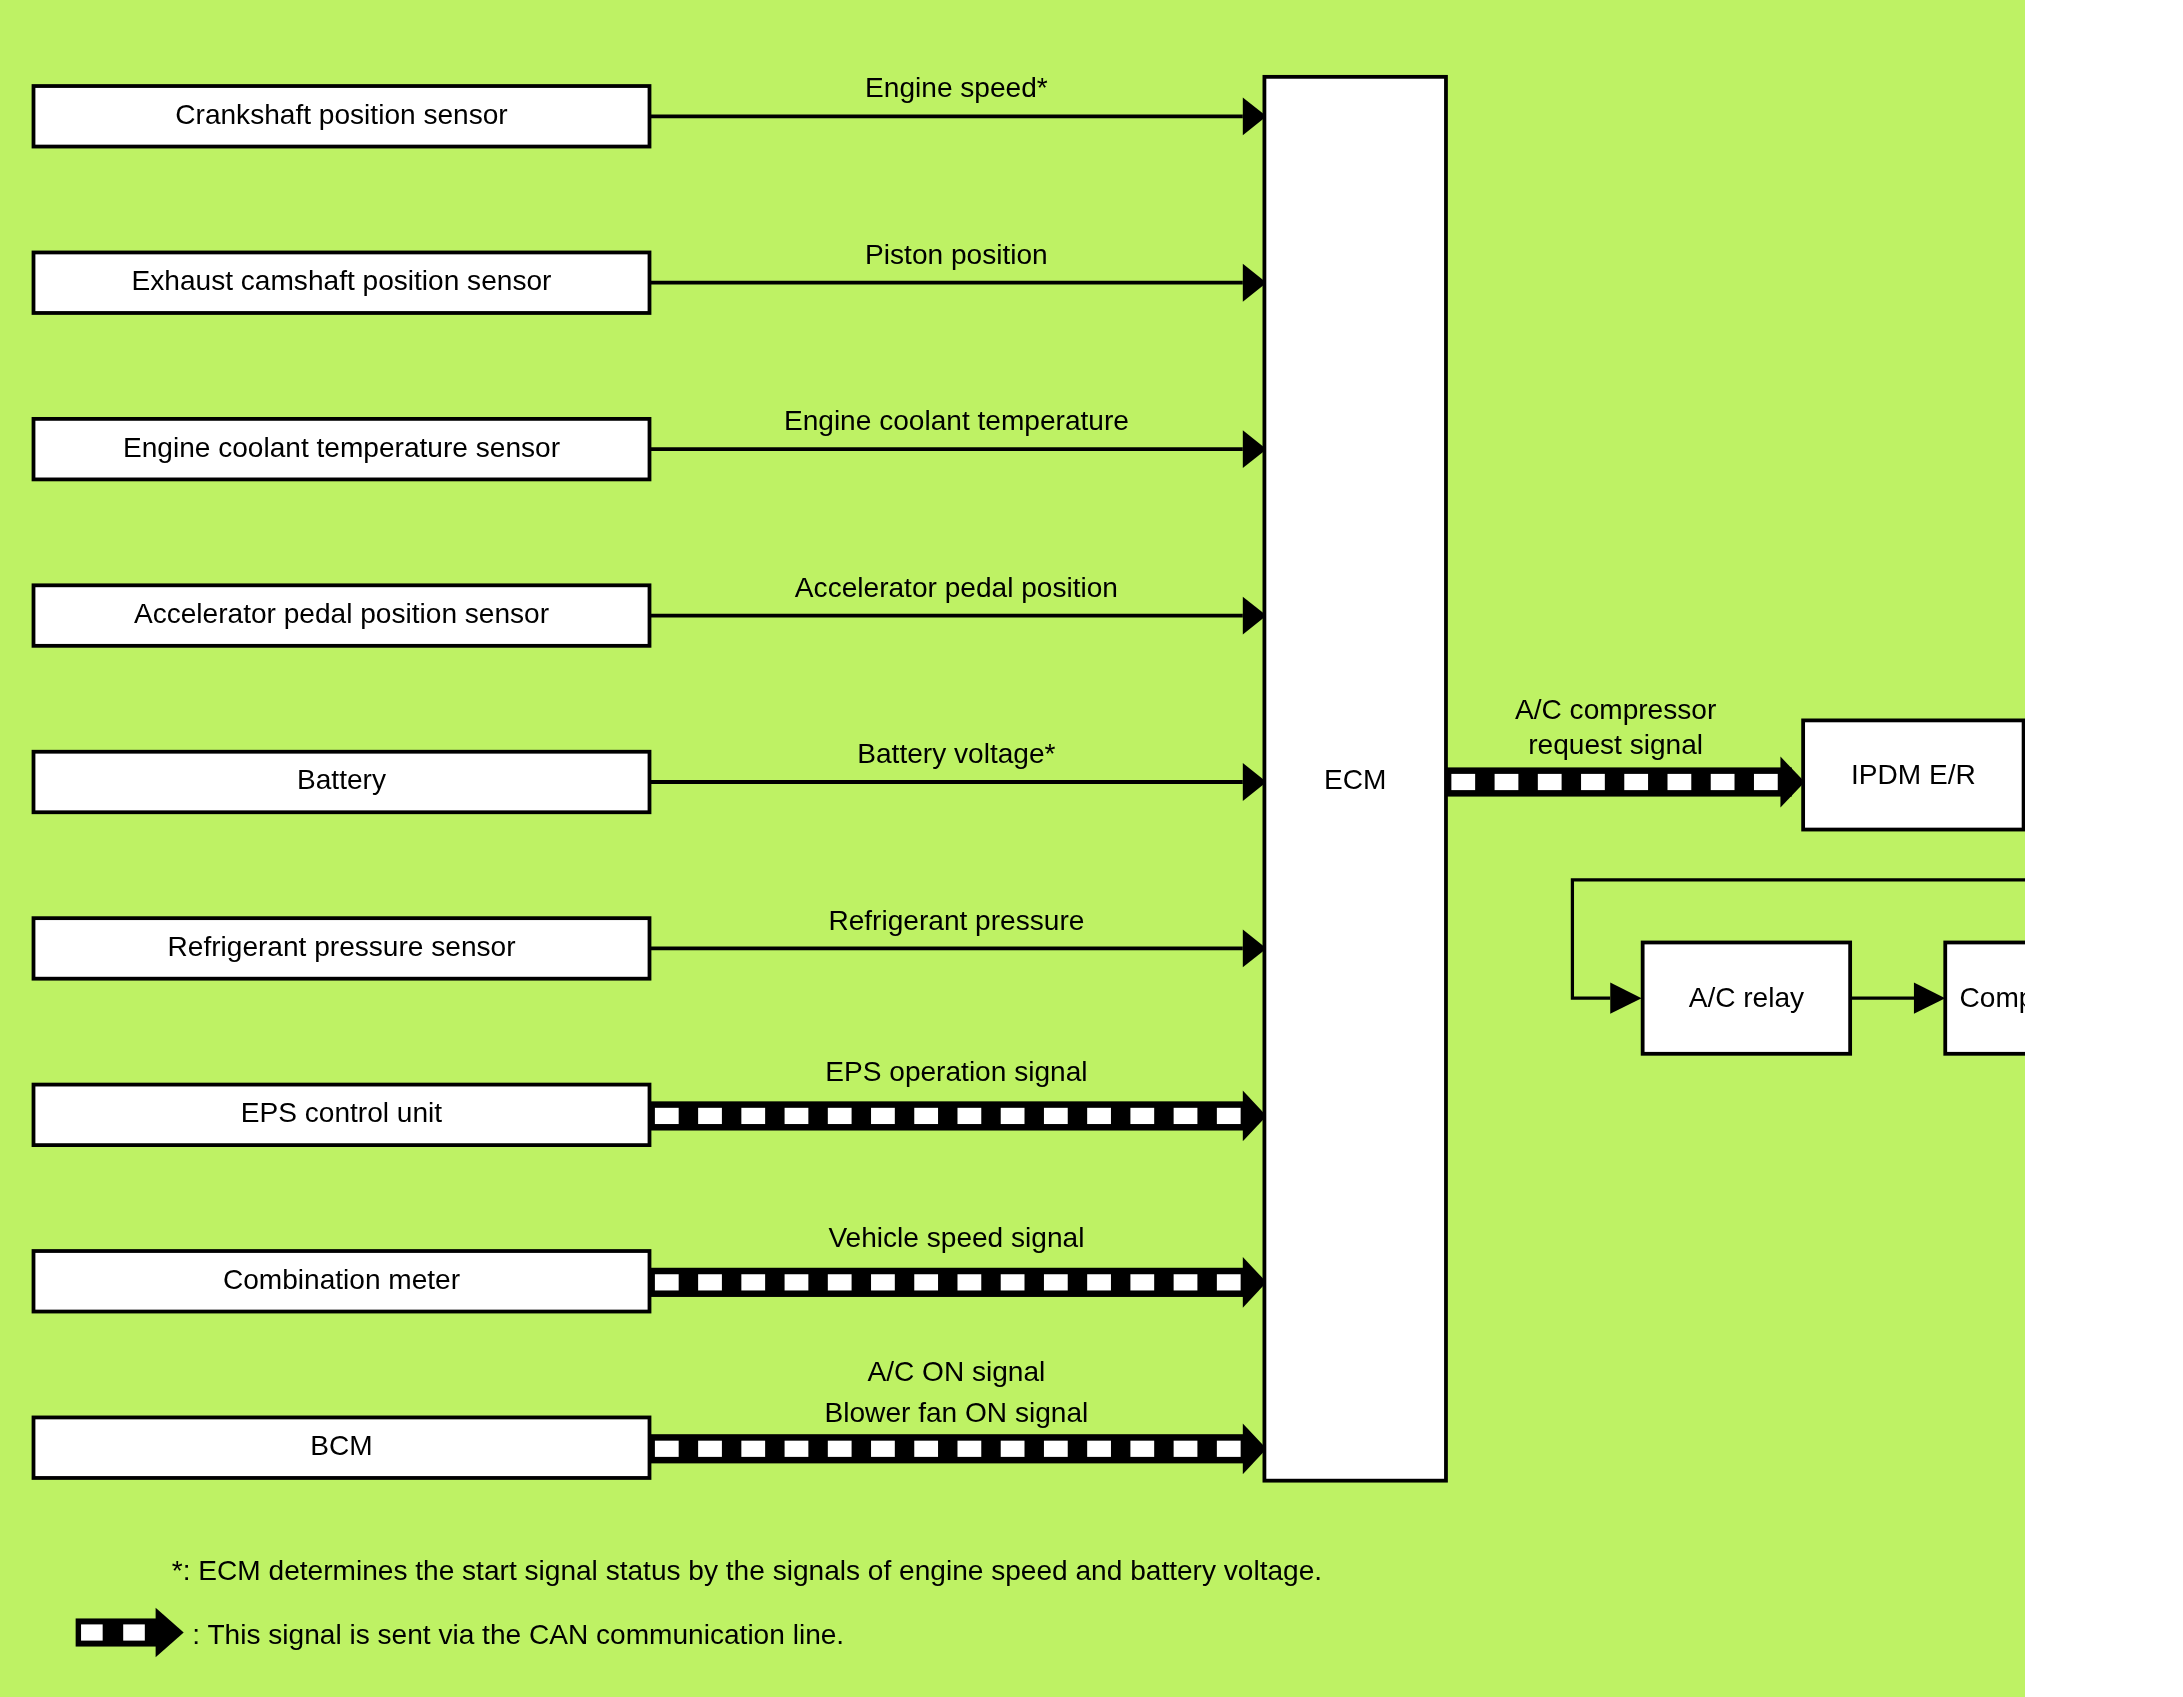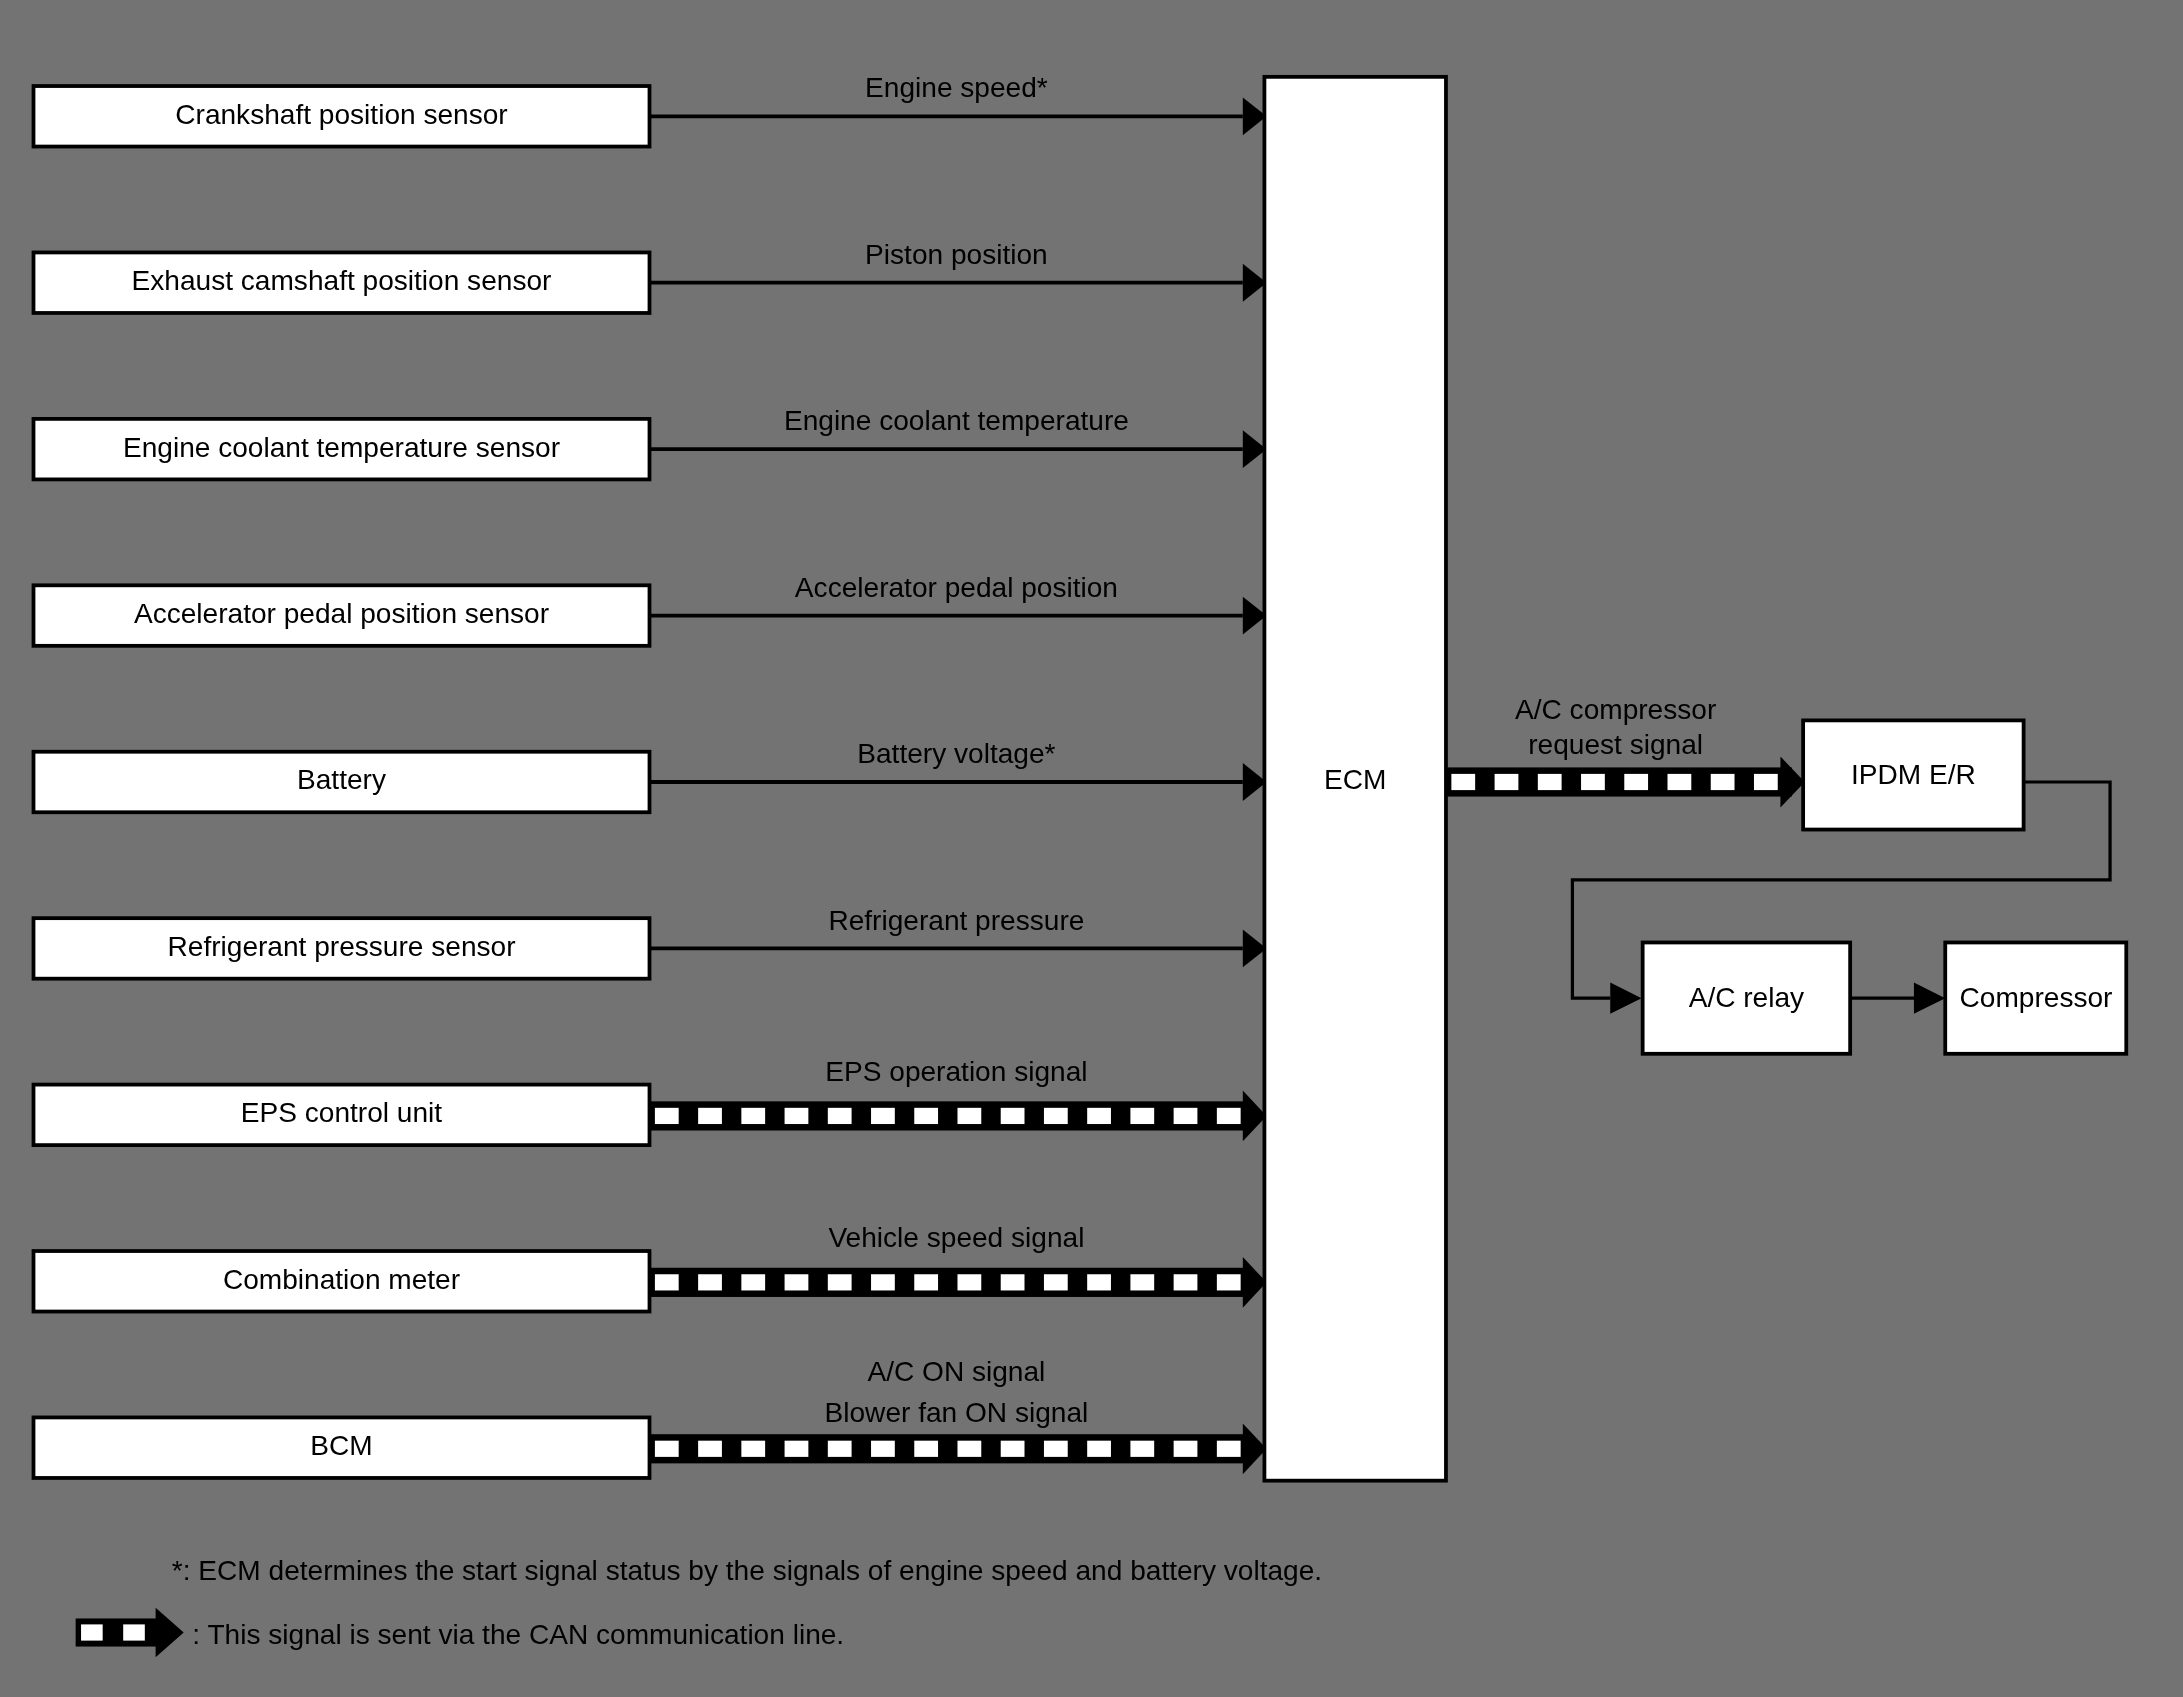--- a/index.html
+++ b/index.html
@@ -2,23 +2,23 @@
 <html style="font-size:8.6px"><head>
 <meta charset="utf-8">
 <style>
   html, body {
     margin: 0;
     padding: 0;
     background: #ffffff;
   }
   #stage {
     position: relative;
-    width: 2183px;
+    width: 2025px;
     height: 1698px;
-    background: #737373;
+    background: #bef264;
     font-family: "Liberation Sans", sans-serif;
     overflow: hidden;
     text-decoration: underline;
   }
   svg#diagram {
     position: absolute;
     left: 0;
     top: 0;
     width: 2183px;
     height: 1698px;

